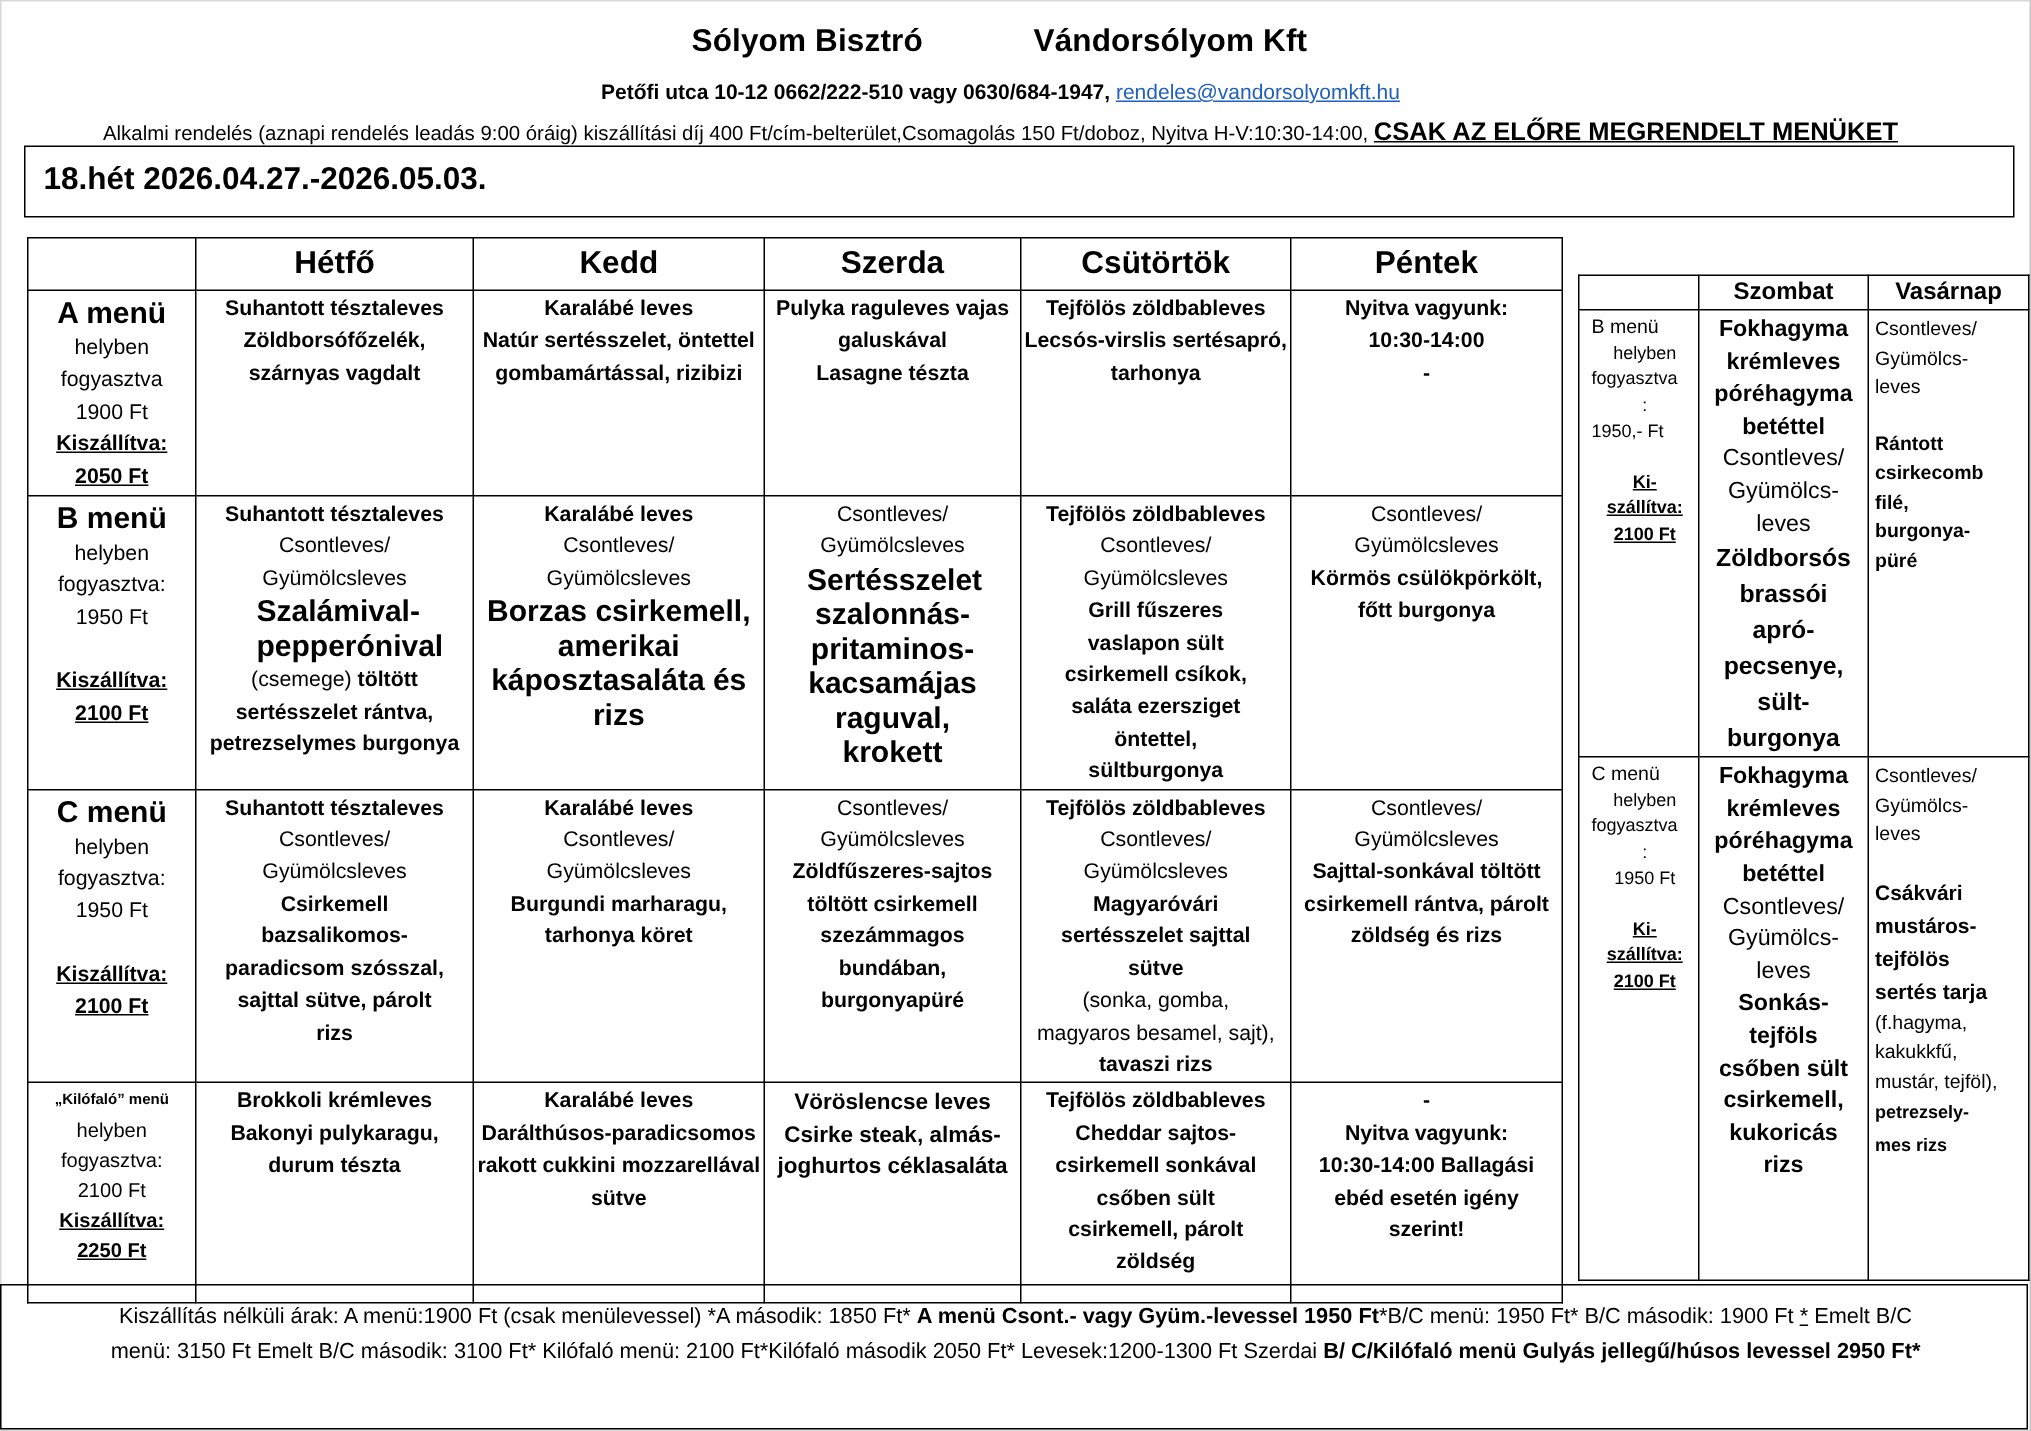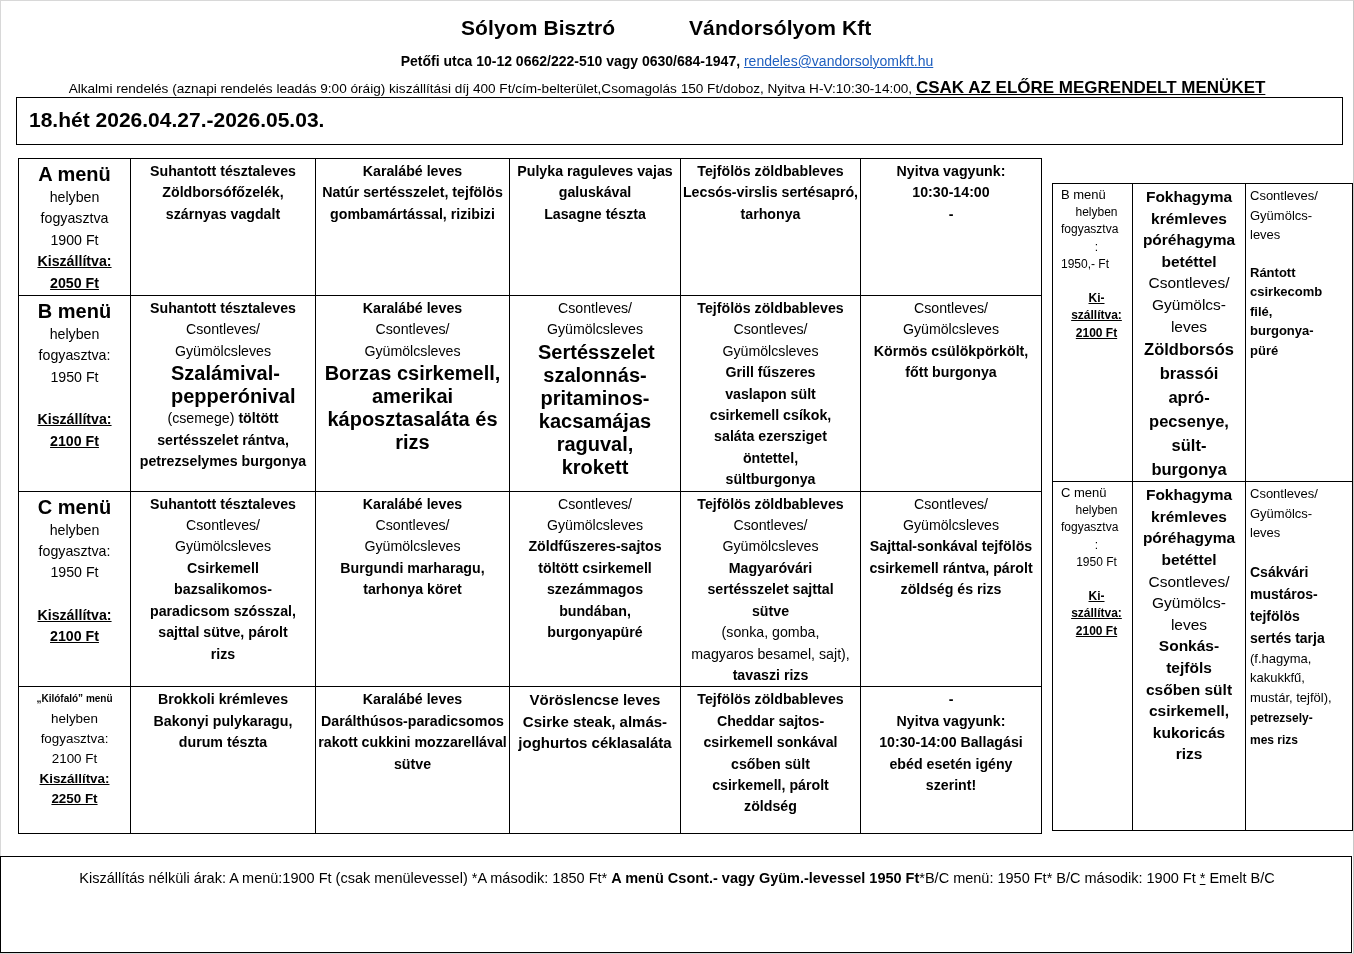--- a/index.html
+++ b/index.html
@@ -72,37 +72,45 @@
 <table class="main-tbl">
   <colgroup>
     <col style="width:112px">
       <col style="width:185px">
       <col style="width:194px">
       <col style="width:171px">
       <col style="width:180px">
       <col style="width:181px">
   </colgroup>
   <tbody>
+      <tr>
+    <th></th>
+    <th>Hétfő</th>
+    <th>Kedd</th>
+    <th>Szerda</th>
+    <th>Csütörtök</th>
+    <th>Péntek</th>
+  </tr>
 
   <tr class="row-a">
     <td class="menu-label">
       <span class="menu-name">A menü</span>
       <div>helyben</div>
       <div>fogyasztva</div>
       <div>1900 Ft</div>
       <div class="u">Kiszállítva:</div>
       <div class="u">2050 Ft</div>
     </td>
     <td class="b">
           <div>Suhantott tésztaleves</div>
           <div>Zöldborsófőzelék, szárnyas vagdalt</div>
         </td>
     <td class="b">
           <div>Karalábé leves</div>
-          <div>Natúr sertésszelet, tejfölös gombamártással, rizibizi</div>
+          <div>Natúr sertésszelet, öntettel gombamártással, rizibizi</div>
         </td>
     <td class="b">
           <div>Pulyka raguleves vajas galuskával</div>
           <div>Lasagne tészta</div>
         </td>
     <td class="b">
           <div>Tejfölös zöldbableves</div>
           <div>Lecsós-virslis sertésapró, tarhonya</div>
         </td>
     <td class="b">
@@ -174,21 +182,21 @@
     </td>
     <td>
       <div class="b">Tejfölös zöldbableves</div>
       <div style="padding:0 35px">Csontleves/ Gyümölcsleves</div>
       <div class="b" style="padding:0 12px">Magyaróvári sertésszelet sajttal sütve</div>
       <div class="n" style="padding:0 8px">(sonka, gomba, magyaros besamel, sajt),</div>
       <div class="b">tavaszi rizs</div>
     </td>
     <td>
       <div style="padding:0 35px">Csontleves/ Gyümölcsleves</div>
-      <div class="b" style="padding:0 8px">Sajttal-sonkával tejfölös csirkemell rántva, párolt zöldség és rizs</div>
+      <div class="b" style="padding:0 8px">Sajttal-sonkával töltött csirkemell rántva, párolt zöldség és rizs</div>
     </td>
   </tr>
 
   <tr class="row-k">
     <td class="menu-label" style="font-size:13.4px;line-height:20px;">
       <div class="b" style="font-size:10px;padding:0 8px">„Kilófaló” menü</div>
       <div>helyben</div>
       <div>fogyasztva:</div>
       <div>2100 Ft</div>
       <div class="u">Kiszállítva:</div>
@@ -218,20 +226,25 @@
 </tbody>
   </table>
 
 <table class="we-tbl">
   <colgroup>
       <col style="width:80px">
       <col style="width:113px">
       <col style="width:107px">
     </colgroup>
   <tbody>
+      <tr>
+    <th></th>
+    <th>Szombat</th>
+    <th>Vasárnap</th>
+  </tr>
   <tr class="row-wb">
     <td class="we-label">
       <div style="font-size:13px">B menü</div>
       <span class="c">helyben</span>
       <span>fogyasztva</span>
       <span class="c">:</span>
       <span>1950,- Ft</span>
       <div style="height:16px"></div>
       <span class="c u" style="padding:0 8px">Ki-szállítva:</span>
       <span class="c u">2100 Ft</span>
@@ -269,13 +282,14 @@
       <div class="b" style="font-size:14px;line-height:22px;padding-right:20px">Csákvári mustáros-tejfölös sertés tarja</div>
       <div style="padding-right:4px">(f.hagyma, kakukkfű, mustár, tejföl),</div>
       <div class="b" style="font-size:12px;line-height:22px;padding-right:40px">petrezsely-mes rizs</div>
     </td>
   </tr>
 </tbody>
   </table>
 
 <div class="footer">
   <p class="f1"><span>Kiszállítás nélküli árak: A menü:1900 Ft (csak menülevessel) *A második: 1850 Ft* </span><b>A menü Csont.- vagy Gyüm.-levessel 1950 Ft</b><span>*B/C menü: 1950 Ft* B/C  második:  1900 Ft </span><u>*</u><span> Emelt B/C</span></p>
+  <p class="f2"><span>menü: 3150 Ft Emelt B/C második: 3100 Ft* Kilófaló menü: 2100 Ft*Kilófaló második 2050 Ft* Levesek:1200-1300 Ft Szerdai </span><b>B/ C/Kilófaló menü Gulyás jellegű/húsos levessel 2950 Ft*</b></p>
 </div>
 
 </body></html>

